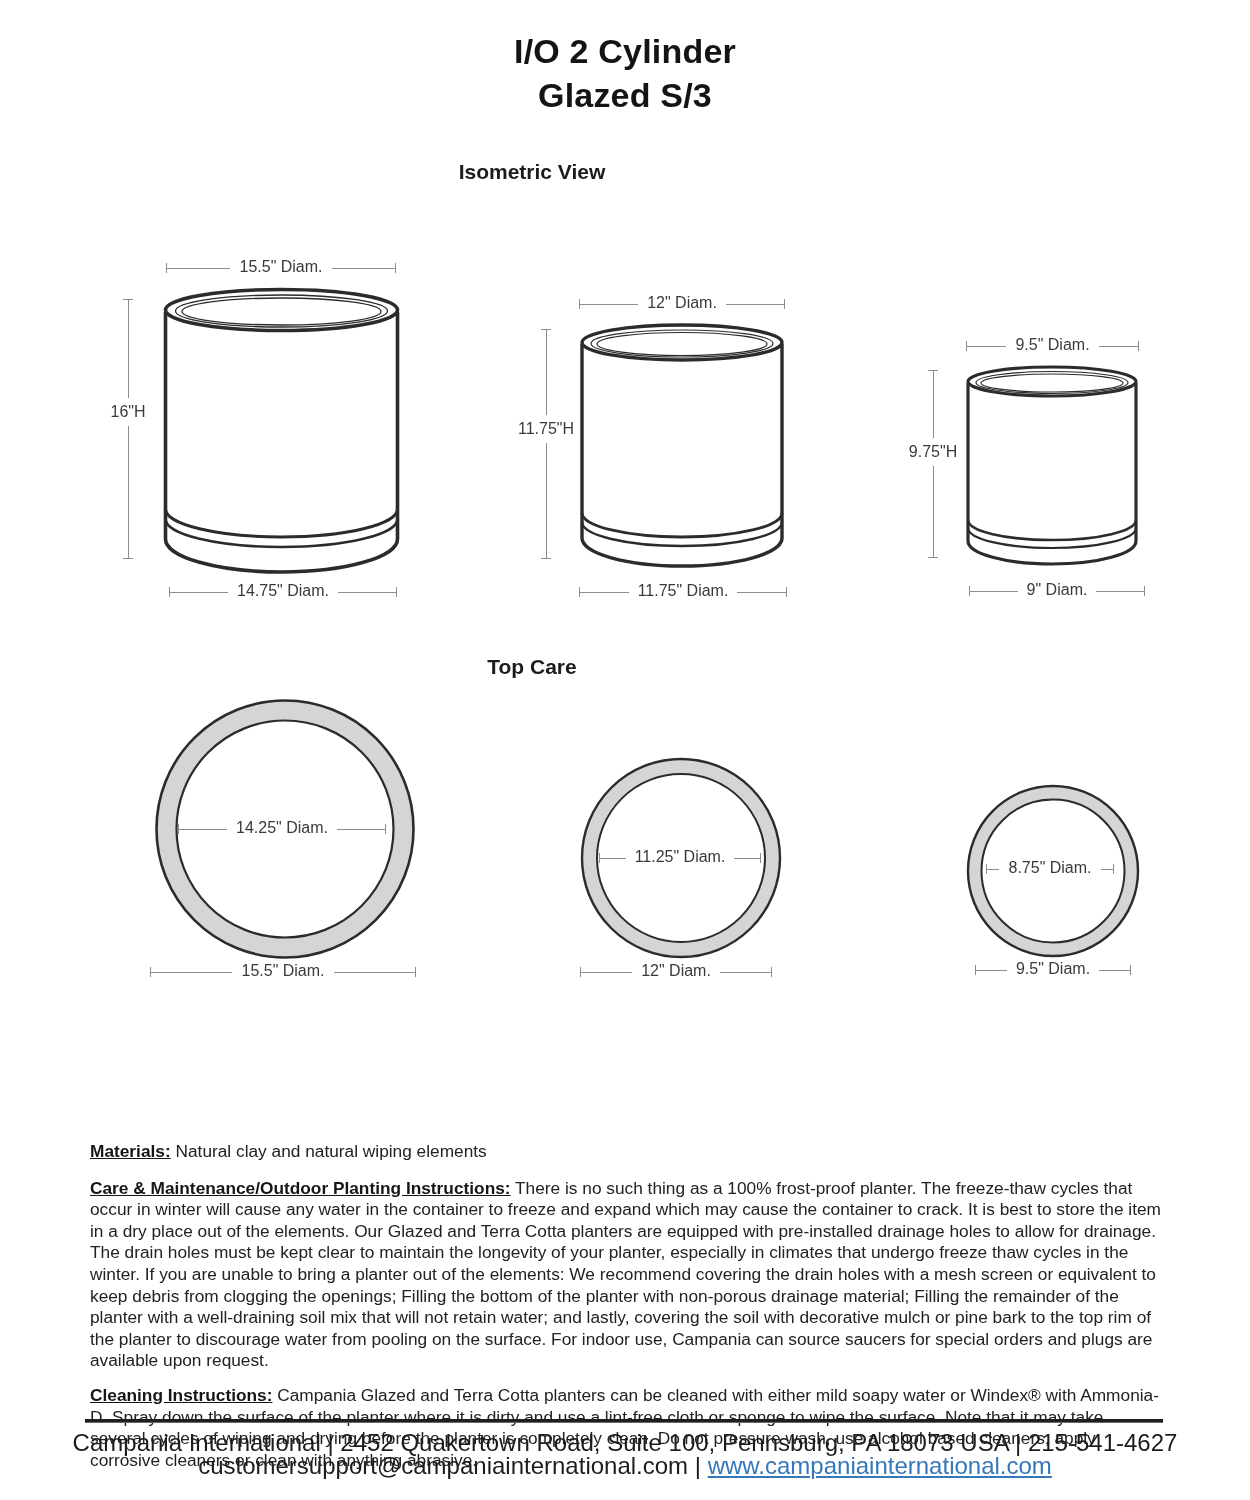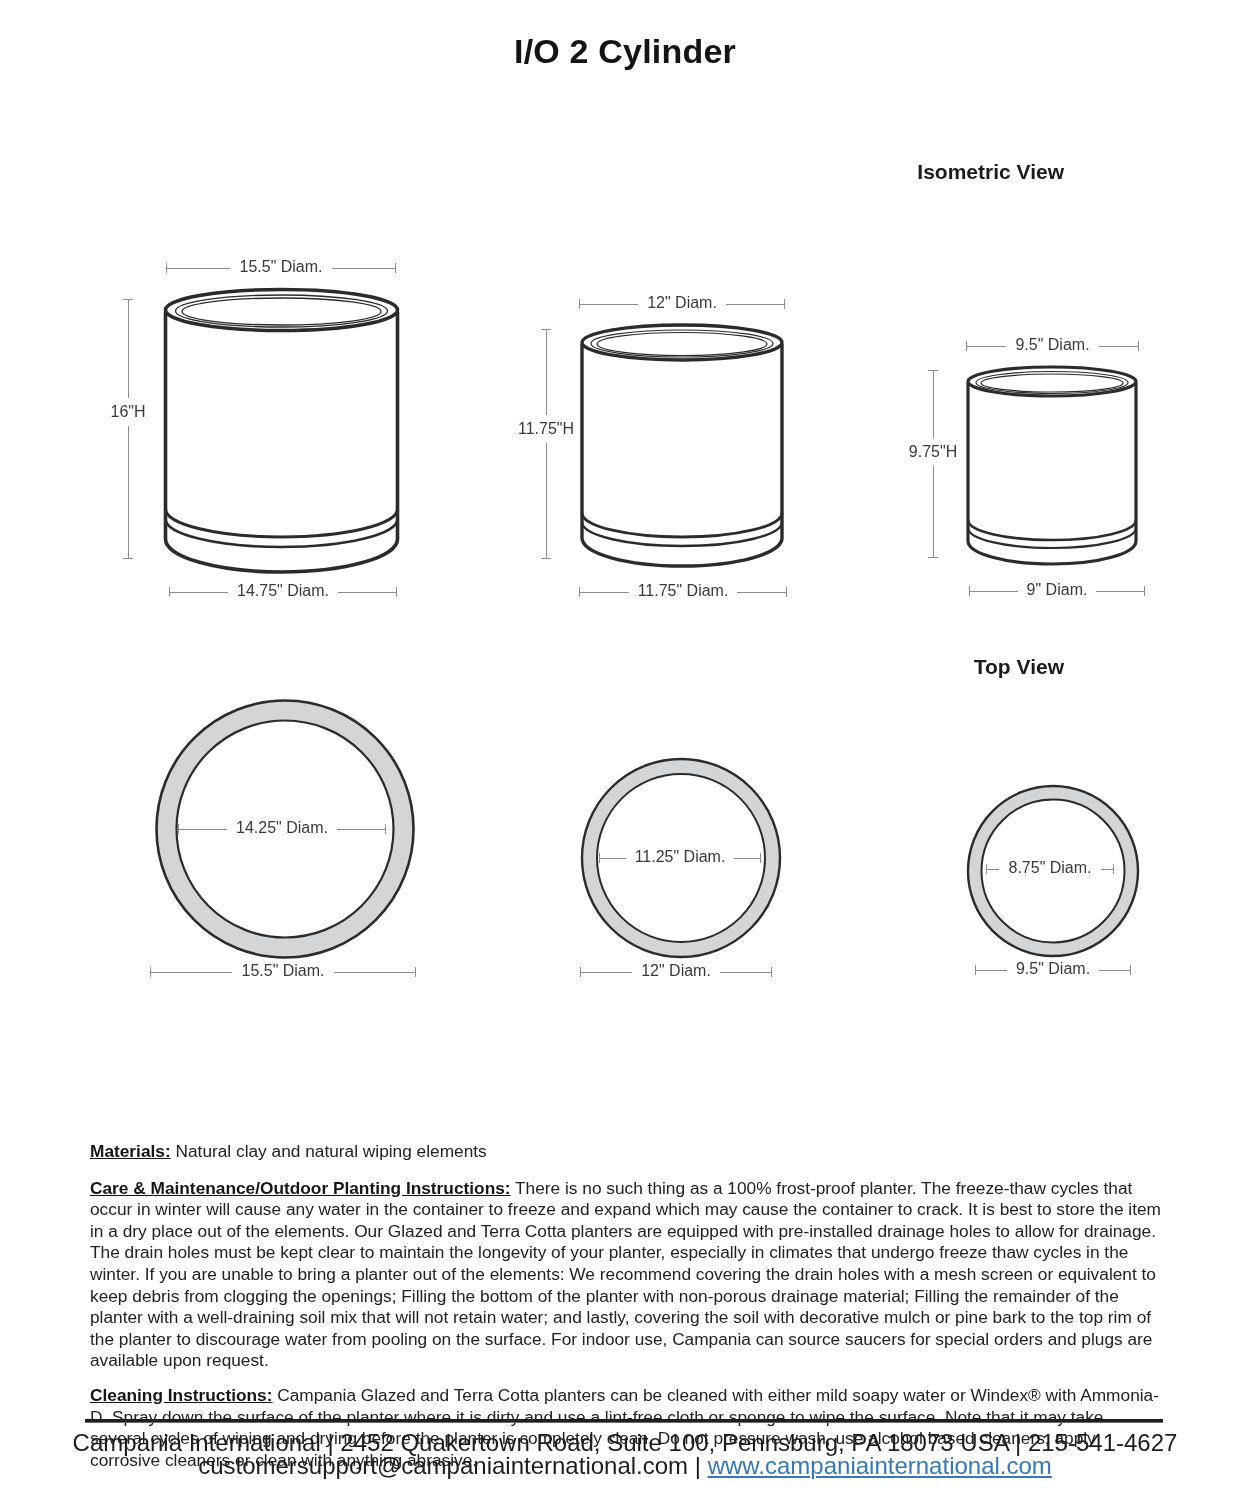--- a/index.html
+++ b/index.html
@@ -19,21 +19,21 @@
     text-align:center;
     font-size:34px;
     font-weight:bold;
     line-height:1.28;
     color:#141414;
     letter-spacing:0.2px;
   }
   .section-heading{
     position:absolute;
     left:0; width:1064px;
-    text-align:right;
+    text-align:center;
     font-size:21px;
     font-weight:bold;
     color:#1c1c1c;
   }
   .iso-heading{top:160px;}
   .topview-heading{top:655px;}
 
   
   .hdim{
     position:absolute;
@@ -97,20 +97,21 @@
   .footer-line2{top:1452px;}
   .footer-link{color:#3577b9;text-decoration:underline;cursor:pointer;text-align:center;}
 </style>
 </head>
 <body>
 
 <div class="page">
 
   <div class="page-title">
     <div>I/O 2 Cylinder</div>
+    <div>Glazed S/3</div>
   </div>
 
   <div class="section-heading iso-heading">Isometric View</div>
 
   <div class="hdim" style="left:166px;top:261px;width:230px;">
     <span class="tick"></span>
       <span class="seg"></span>
       <span class="lbl">15.5" Diam.</span>
       <span class="seg"></span>
       <span class="tick"></span>
@@ -191,21 +192,21 @@
       <span class="tick"></span>
   </div>
   <div class="hdim" style="left:969px;top:584px;width:176px;">
     <span class="tick"></span>
       <span class="seg"></span>
       <span class="lbl">9" Diam.</span>
       <span class="seg"></span>
       <span class="tick"></span>
   </div>
 
-  <div class="section-heading topview-heading">Top View</div>
+  <div class="section-heading topview-heading">Top Care</div>
 
   <svg class="drawing" style="left:153px;top:697px;" width="264" height="264" viewBox="0 0 264 264">
     <circle cx="132" cy="132" r="128.5" fill="#d4d5d7" stroke="#2b2b2b" stroke-width="2.6"></circle>
     <circle cx="132" cy="132" r="108.5" fill="#ffffff" stroke="#2b2b2b" stroke-width="2.2"></circle>
   </svg>
   <div class="hdim" style="left:178px;top:822px;width:208px;">
     <span class="tick"></span>
       <span class="seg"></span>
       <span class="lbl">14.25" Diam.</span>
       <span class="seg"></span>

